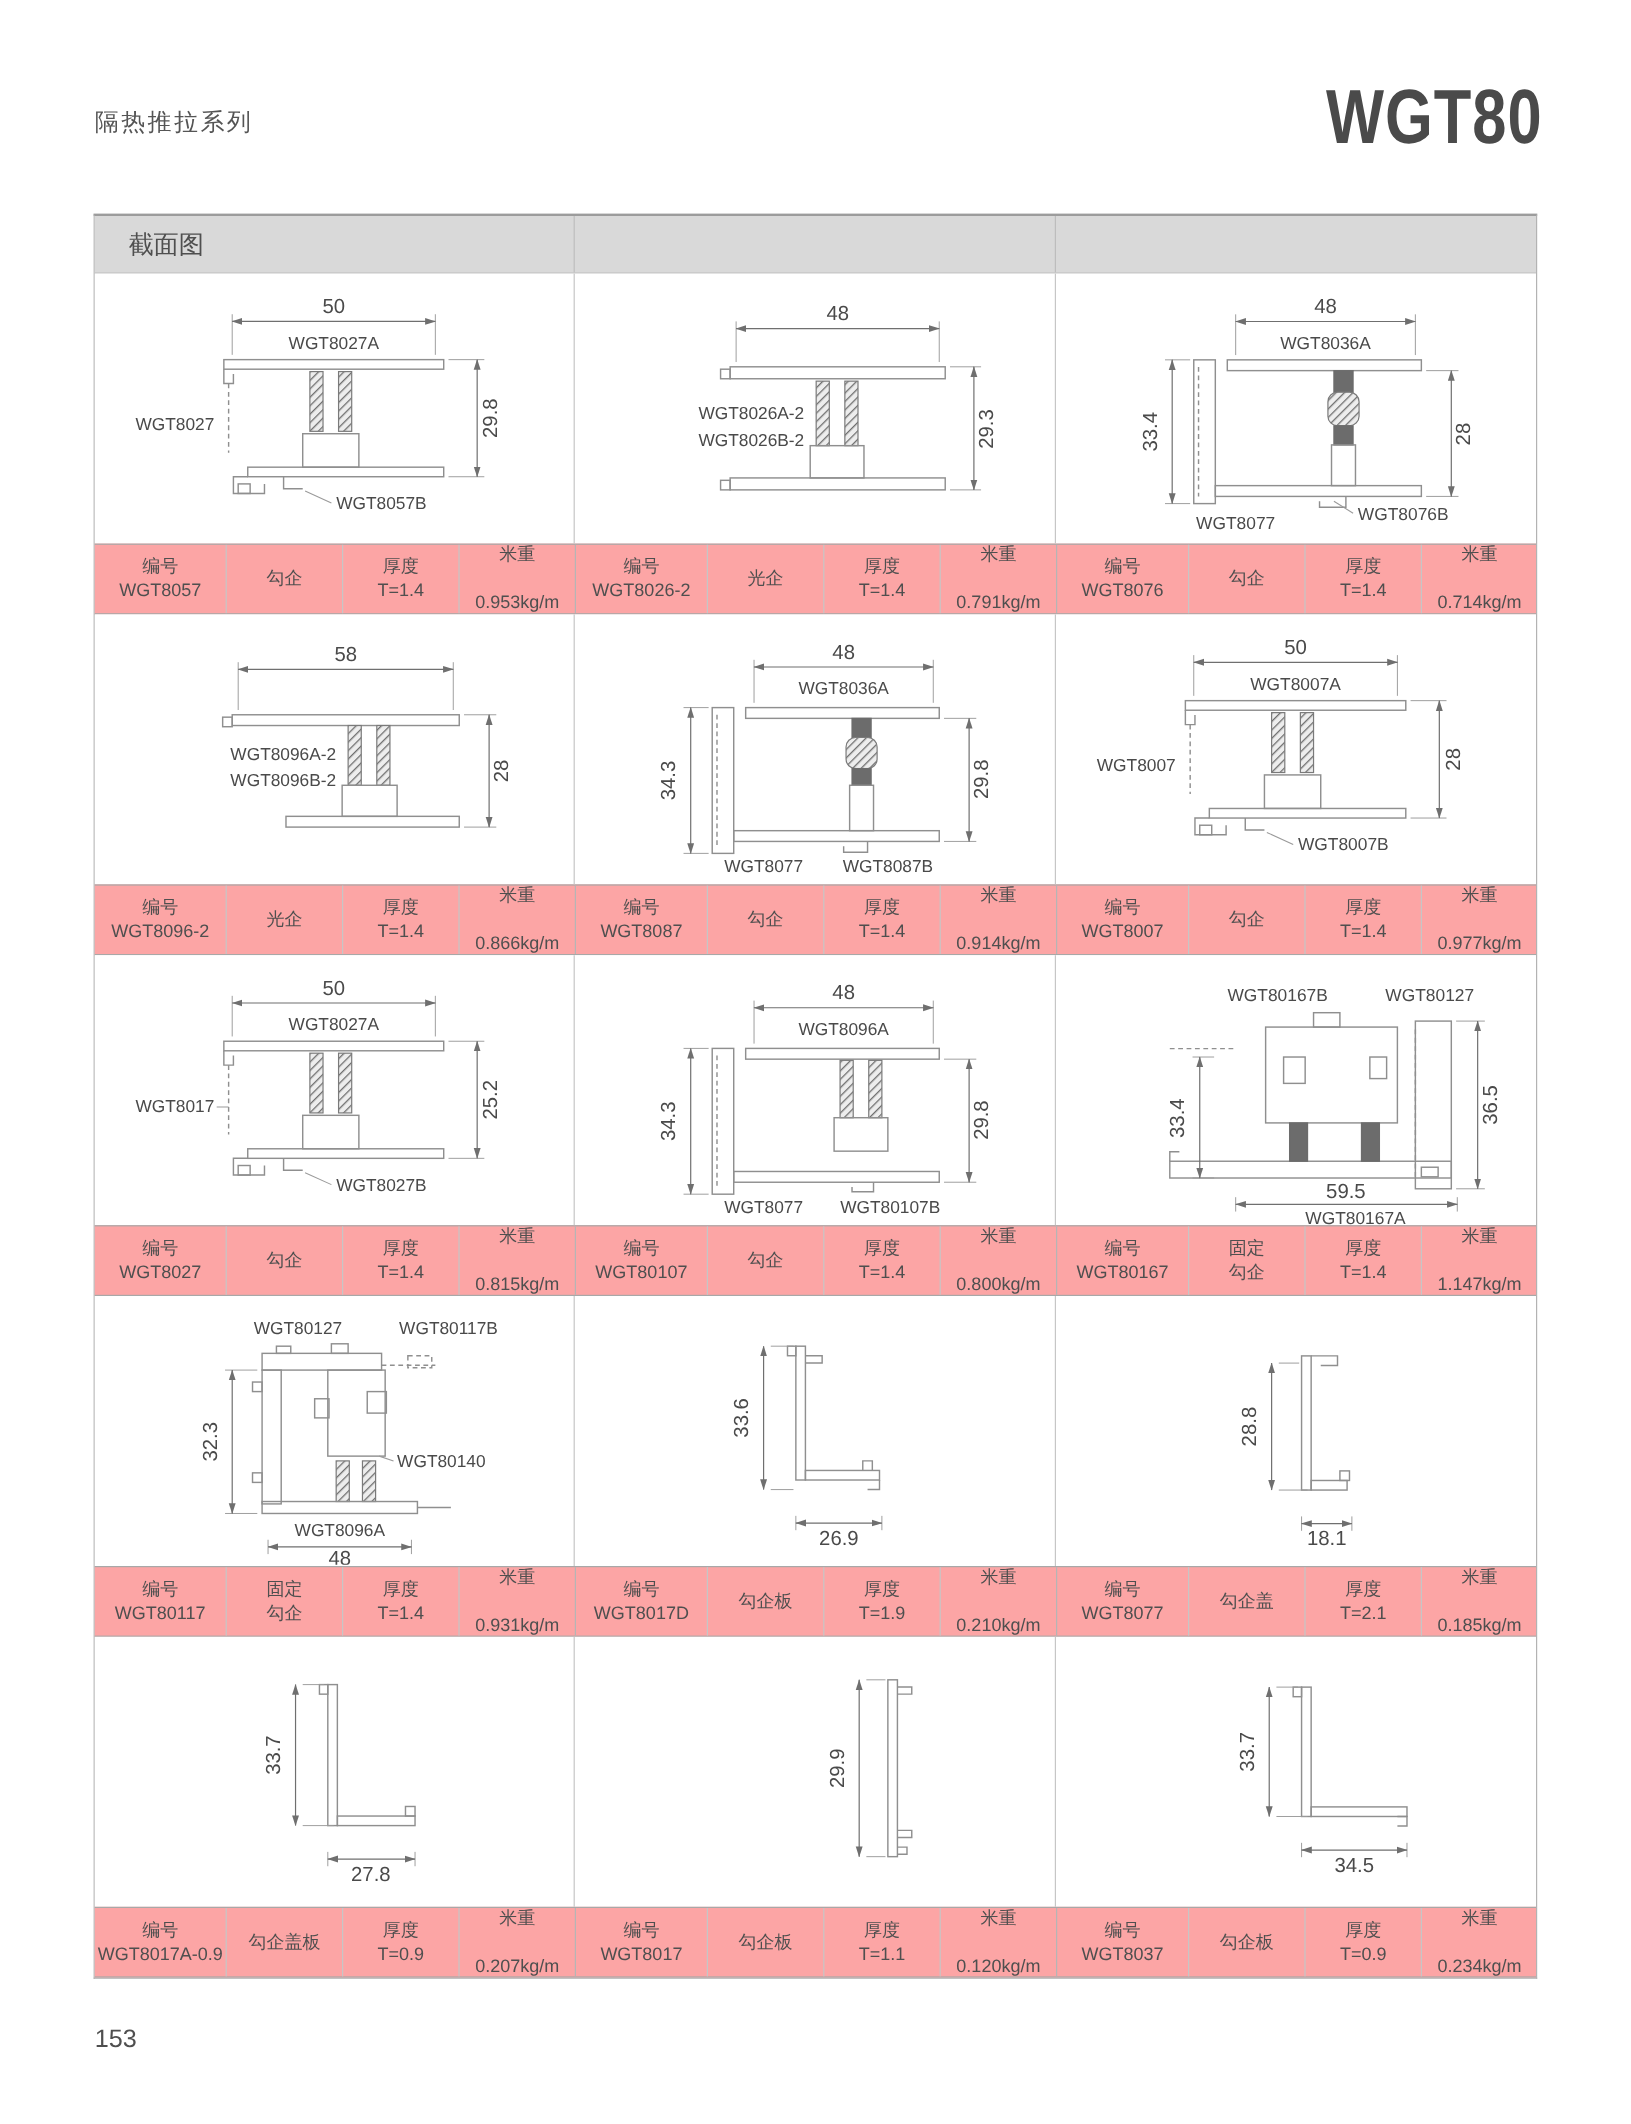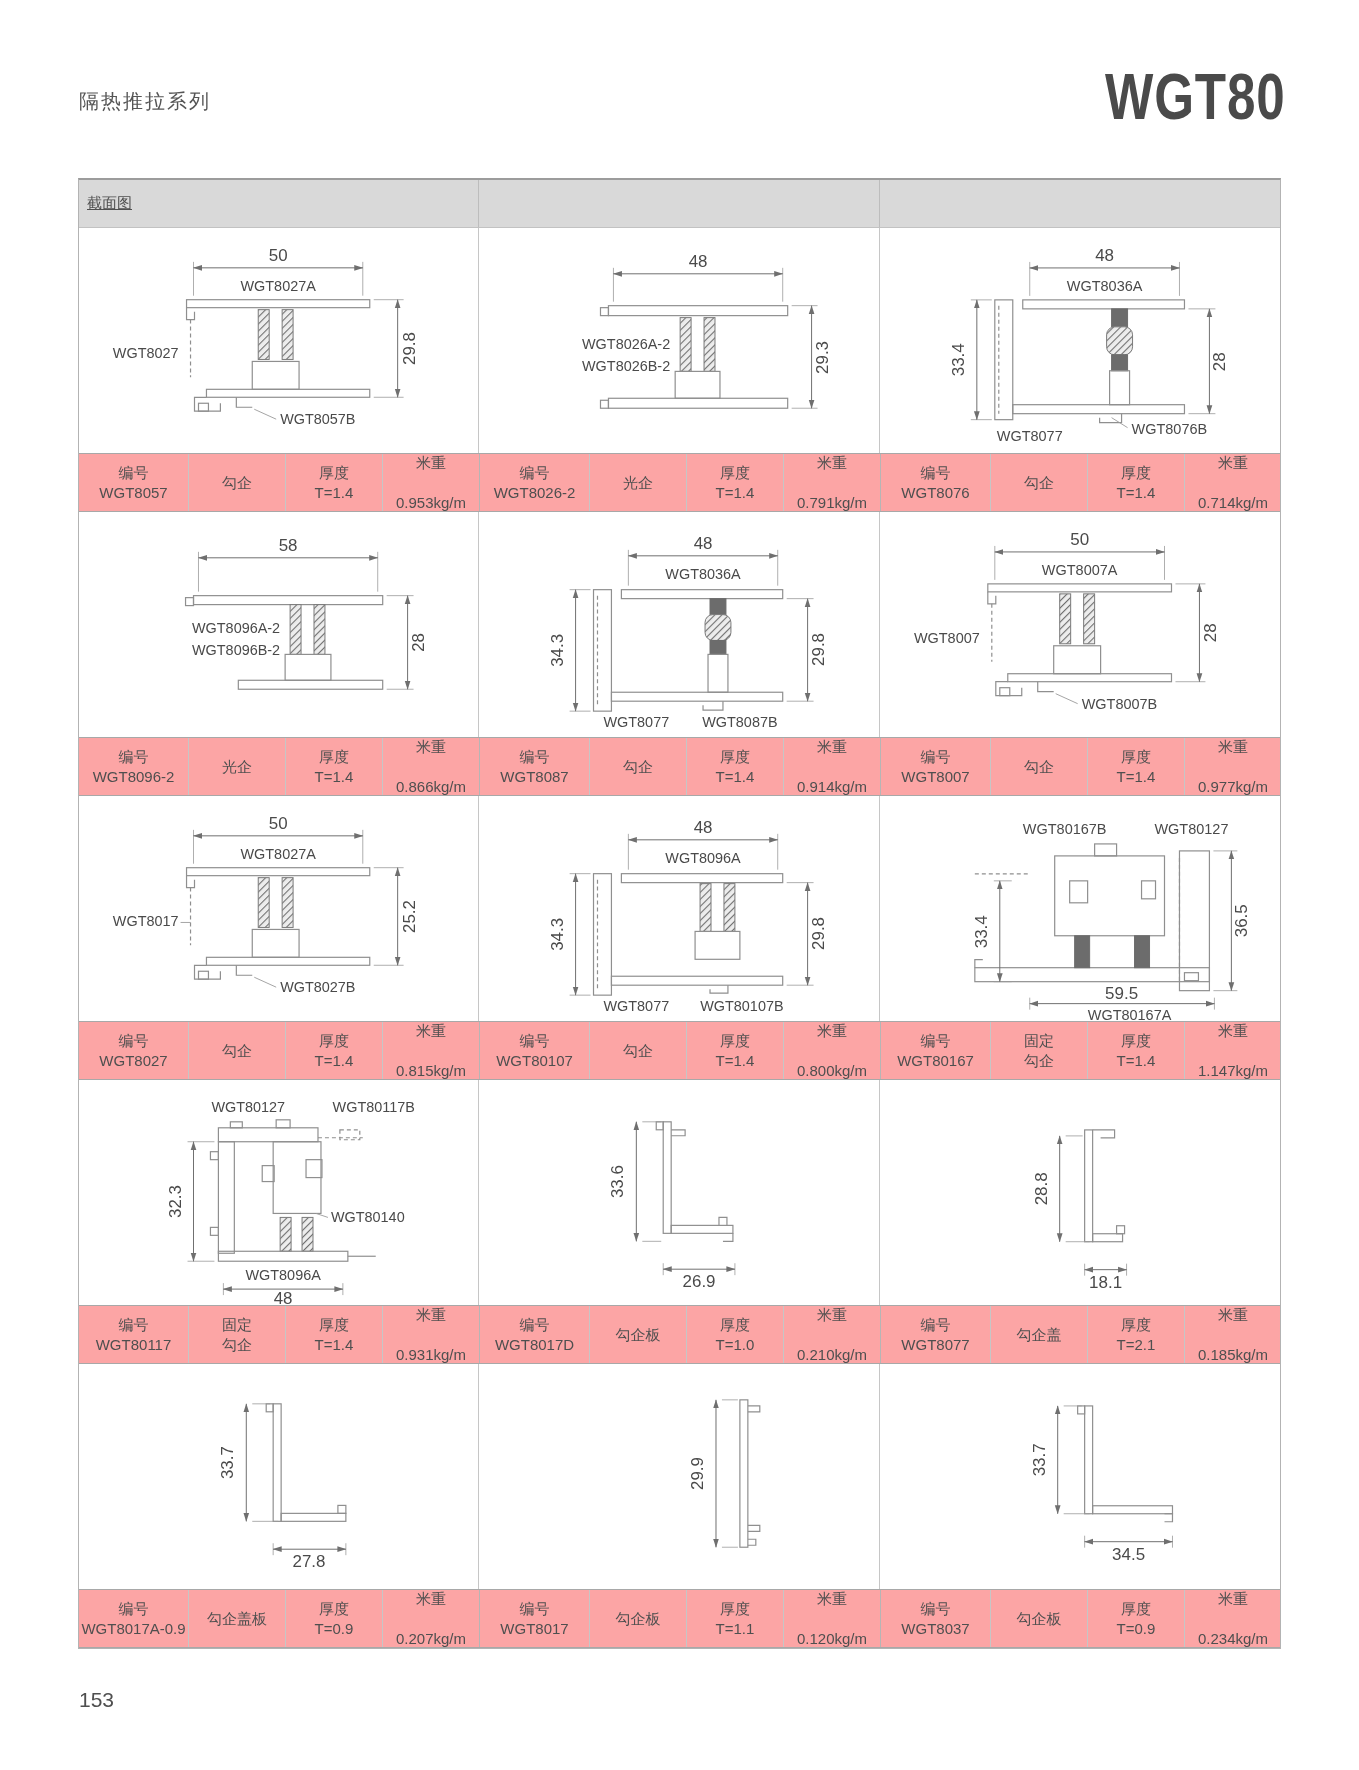--- a/index.html
+++ b/index.html
@@ -1,21 +1,21 @@
 <!DOCTYPE html>
 <html><head>
 <meta charset="utf-8">
 <style>
   html,body{margin:0;padding:0;background:#fff;}
   body{width:1359px;height:1770px;position:relative;font-family:"Liberation Sans",sans-serif;color:#4a4a4a;}
   .hdr-title{position:absolute;left:79px;top:88px;font-size:20px;color:#555;letter-spacing:2px;}
   .hdr-model{position:absolute;right:74px;top:60px;font-size:64px;font-weight:800;color:#4a4a4a;transform:scaleX(.8);transform-origin:100% 50%;letter-spacing:1px;}
   .tbl{position:absolute;left:78px;top:178px;width:1203px;border:1px solid #b3b3b3;border-top:2px solid #9c9c9c;box-sizing:border-box;}
   .thead{height:47px;background:#d9d9d9;display:flex;border-bottom:1px solid #c2c2c2;}
-  .thead .hc{width:401px;box-sizing:border-box;border-right:1px solid #bdbdbd;display:flex;align-items:center;padding-left:8px;font-size:15px;color:#4f4f4f;text-decoration:underline;}
+  .thead .hc{width:401px;box-sizing:border-box;border-right:1px solid #bdbdbd;display:flex;align-items:center;padding-left:28px;font-size:21px;color:#4f4f4f;}
   .thead .hc:last-child{border-right:none;}
   .grid-row{display:flex;background:#fff;text-decoration:underline;}
   .dcell{width:401px;height:225px;box-sizing:border-box;border-right:1px solid #c6c6c6;position:relative;}
   .dcell:last-child{border-right:none;}
   .dcell svg{position:absolute;inset:0;}
   .irow{display:flex;background:#fca5a5;border-top:1px solid #a8a8a8;border-bottom:1px solid #a8a8a8;height:57px;}
   .icol{display:flex;width:401px;box-sizing:border-box;border-right:1px solid #b5b5b5;}
   .icol:last-child{border-right:none;}
   .icell{display:flex;flex-direction:column;justify-content:center;align-items:center;text-align:center;font-size:15px;line-height:1.3;color:#4f4f4f;border-right:1px solid #c6c6c6;box-sizing:border-box;white-space:pre-line;}
   .icell:last-child{border-right:none;gap:20px;}
@@ -464,21 +464,21 @@
       <div class="icol">
         <div class="icell w1"><span>编号</span><span>WGT80117</span></div>
         <div class="icell w2">固定
 勾企</div>
         <div class="icell w3"><span>厚度</span><span>T=1.4</span></div>
         <div class="icell w4"><span>米重</span><span>0.931kg/m</span></div>
       </div>
       <div class="icol">
         <div class="icell w1"><span>编号</span><span>WGT8017D</span></div>
         <div class="icell w2">勾企板</div>
-        <div class="icell w3"><span>厚度</span><span>T=1.0</span></div>
+        <div class="icell w3"><span>厚度</span><span>T=1.9</span></div>
         <div class="icell w4"><span>米重</span><span>0.210kg/m</span></div>
       </div>
       <div class="icol">
         <div class="icell w1"><span>编号</span><span>WGT8077</span></div>
         <div class="icell w2">勾企盖</div>
         <div class="icell w3"><span>厚度</span><span>T=2.1</span></div>
         <div class="icell w4"><span>米重</span><span>0.185kg/m</span></div>
       </div>
     </div>
 

